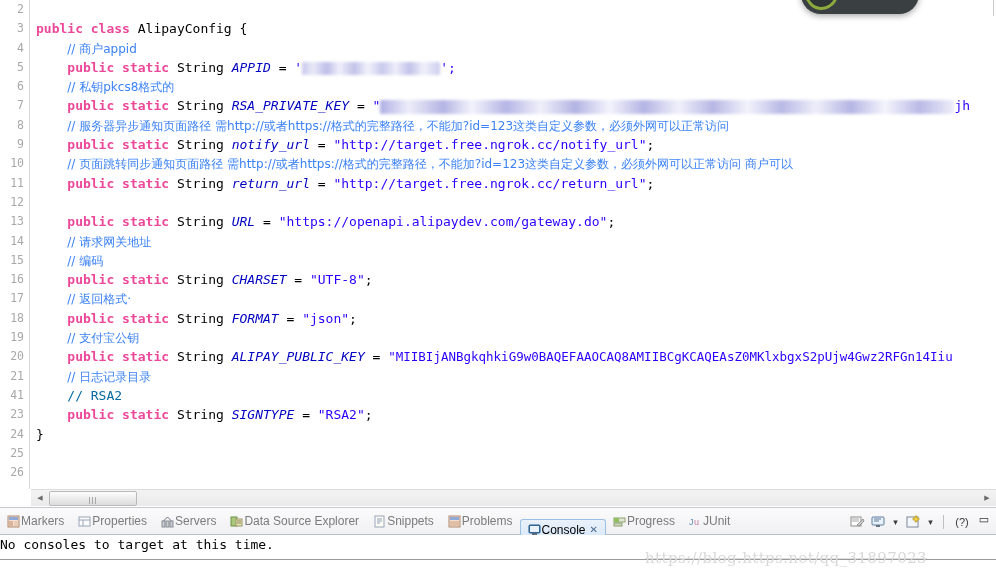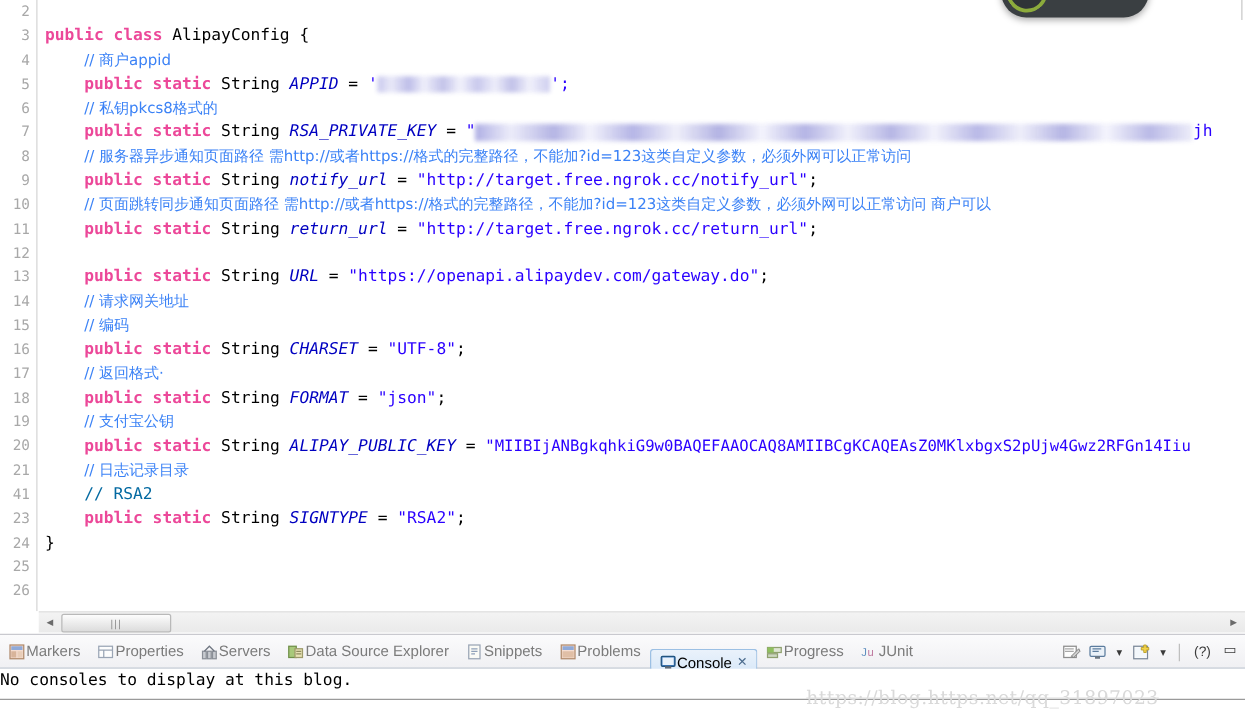--- a/index.html
+++ b/index.html
@@ -418,21 +418,21 @@
           </svg>
       </span>
       <span class="tbtn" style="font-size:9px;color:#3a3a3a;display:inline-flex;align-items:center;justify-content:center;width:11px;">▾</span>
       <span class="tsep"></span>
       <span class="tbtn" style="font-size:11px;color:#3a3a3a;display:inline-flex;align-items:center;justify-content:center;width:22px;">(?)</span>
       <span class="tbtn" style="font-size:11px;color:#3a3a3a;display:inline-flex;align-items:flex-start;justify-content:center;width:16px;">▭</span>
     </div>
   </div>
 
   <div id="console-body">
-    <div id="console-msg">No consoles to display at this blog.</div>
+    <div id="console-msg">No consoles to target at this time.</div>
     <div id="console-rule"></div>
   </div>
 </div>
 
 <div id="watermark">https://blog.https.net/qq_31897023</div>
 
 <div id="overlay-widget">
   <div id="ow-ring"></div>
 
 </div>

